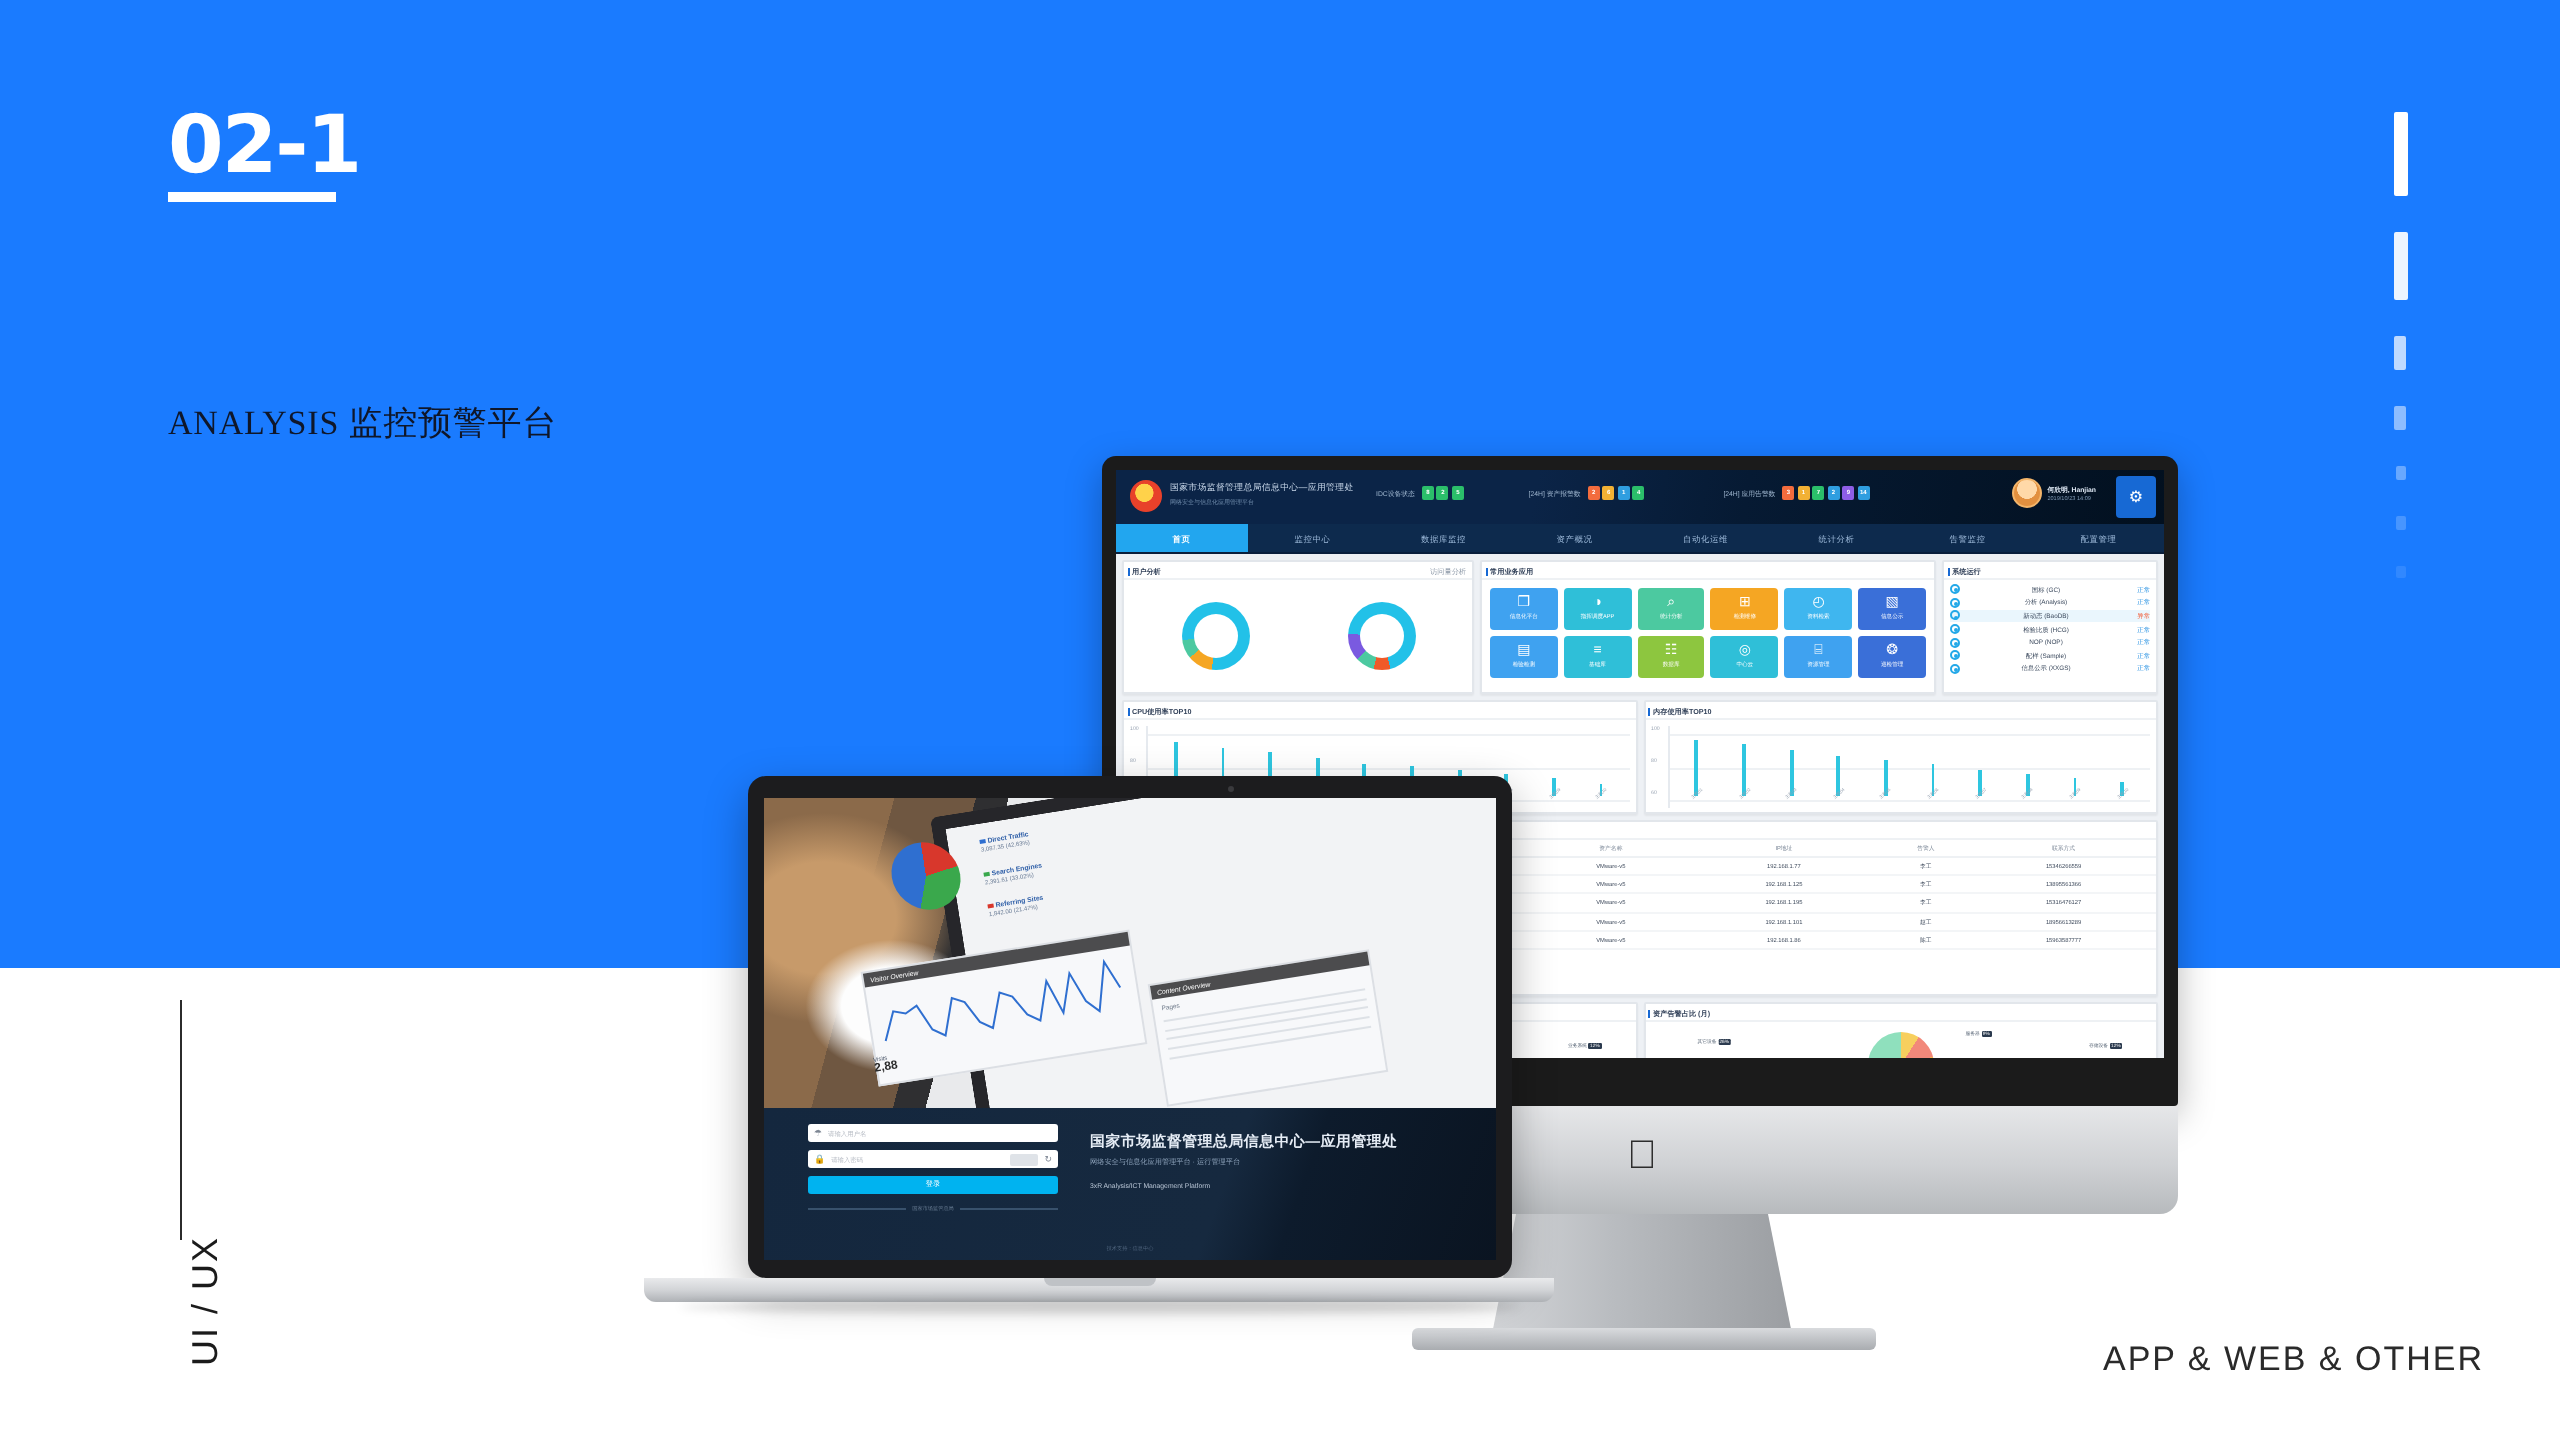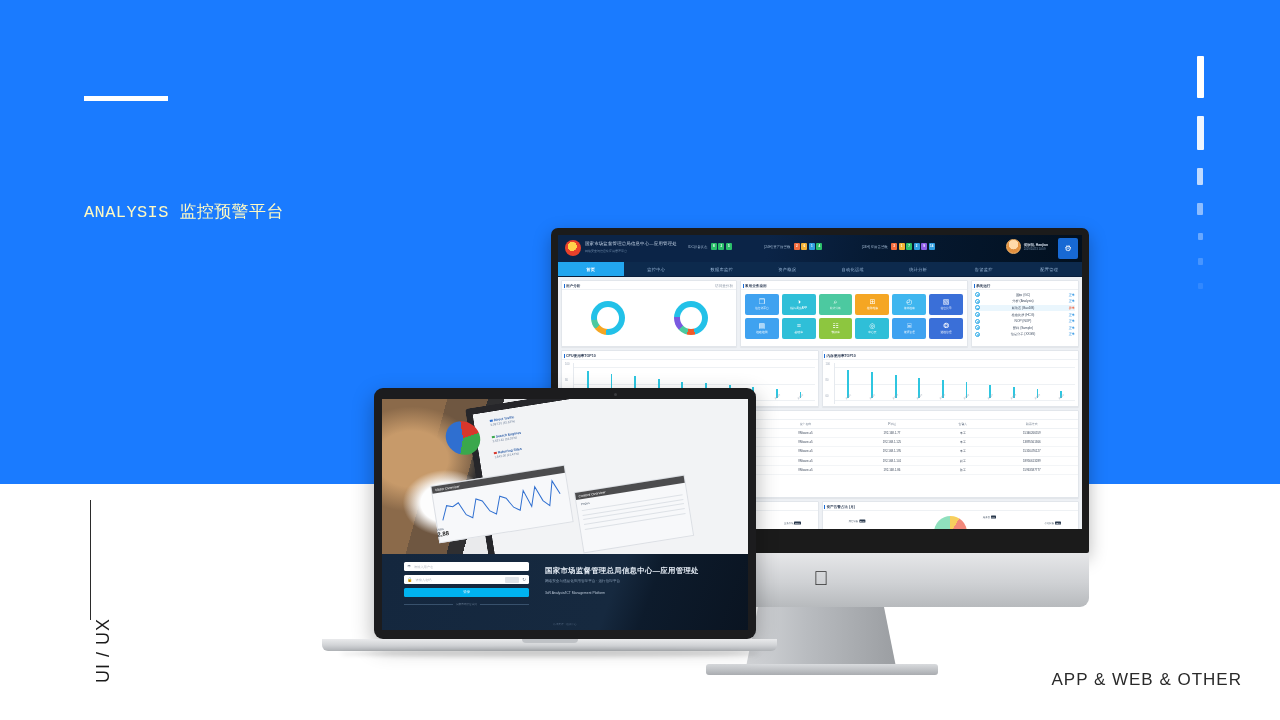--- a/index.html
+++ b/index.html
@@ -24,22 +24,22 @@
     background:#fff;
   }
   #hero-title {
     position:absolute; left:84px; top:126px;
     font-size:52px; font-weight:bold; color:#fff; letter-spacing:-1.2px;
     white-space:nowrap;
     font-family:"DejaVu Sans", sans-serif;
   }
   #hero-subtitle {
     position:absolute; left:84px; top:200px;
-    font-size:17px; color:#fef9c3; letter-spacing:0.4px;
-    font-family:Liberation Mono, monospace;
+    font-size:17px; color:#0f172a; letter-spacing:0.4px;
+    font-family:Liberation Serif, serif;
   }
   
   #tick-marks { position:absolute; right:74px; top:56px; width:12px; }
   .tick { background:#fff; margin:0 auto 18px auto; border-radius:1px; }
 
   
   #ui-ux-rule {
     position:absolute; left:90px; top:500px; width:1px; height:120px;
     background:#2b2b2b;
   }
@@ -279,20 +279,21 @@
     color:#8ba0b8; white-space:nowrap; }
   #login-en { position:absolute; left:163px; top:37px; font-size:3.4px;
     color:#b9c6d6; white-space:nowrap; }
   #login-footer { position:absolute; left:0; right:0; bottom:4px; text-align:center;
     font-size:2.6px; color:#4f647d; }
 </style>
 </head>
 <body>
 
 <div id="hero-band">
+  <div id="slide-number">02-1</div>
   <div id="slide-number-rule"></div>
   <div id="hero-subtitle">ANALYSIS 监控预警平台</div>
   <div id="tick-marks">
       <div class="tick" style="width: 7px; height: 42px; opacity: 1;"></div>
       <div class="tick" style="width: 7px; height: 34px; opacity: 0.92;"></div>
       <div class="tick" style="width: 6px; height: 17px; opacity: 0.72;"></div>
       <div class="tick" style="width: 6px; height: 12px; opacity: 0.5;"></div>
       <div class="tick" style="width: 5px; height: 7px; opacity: 0.34;"></div>
       <div class="tick" style="width: 5px; height: 7px; opacity: 0.2;"></div>
       <div class="tick" style="width: 5px; height: 6px; opacity: 0.1;"></div>

